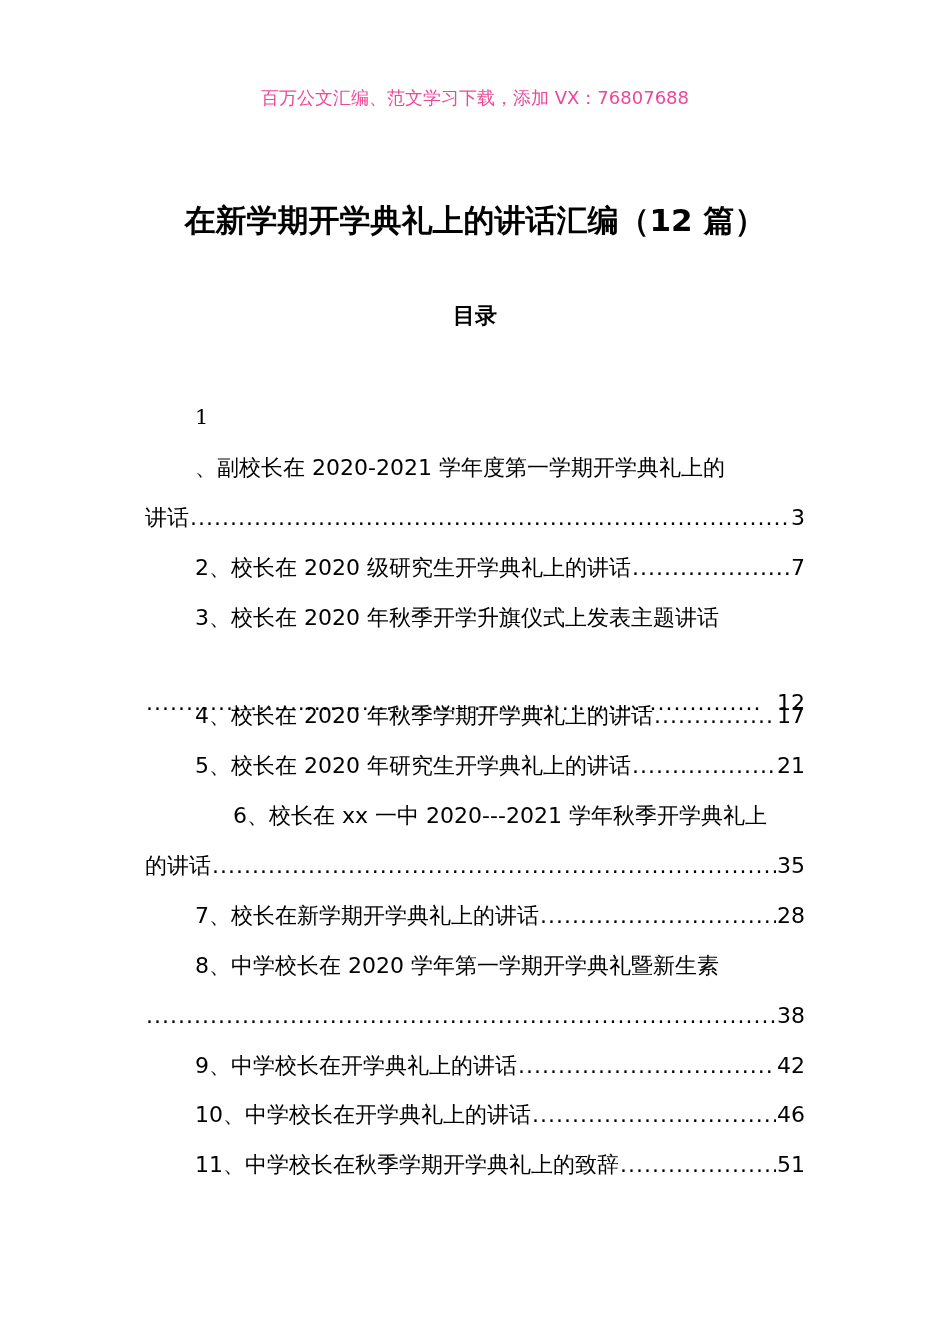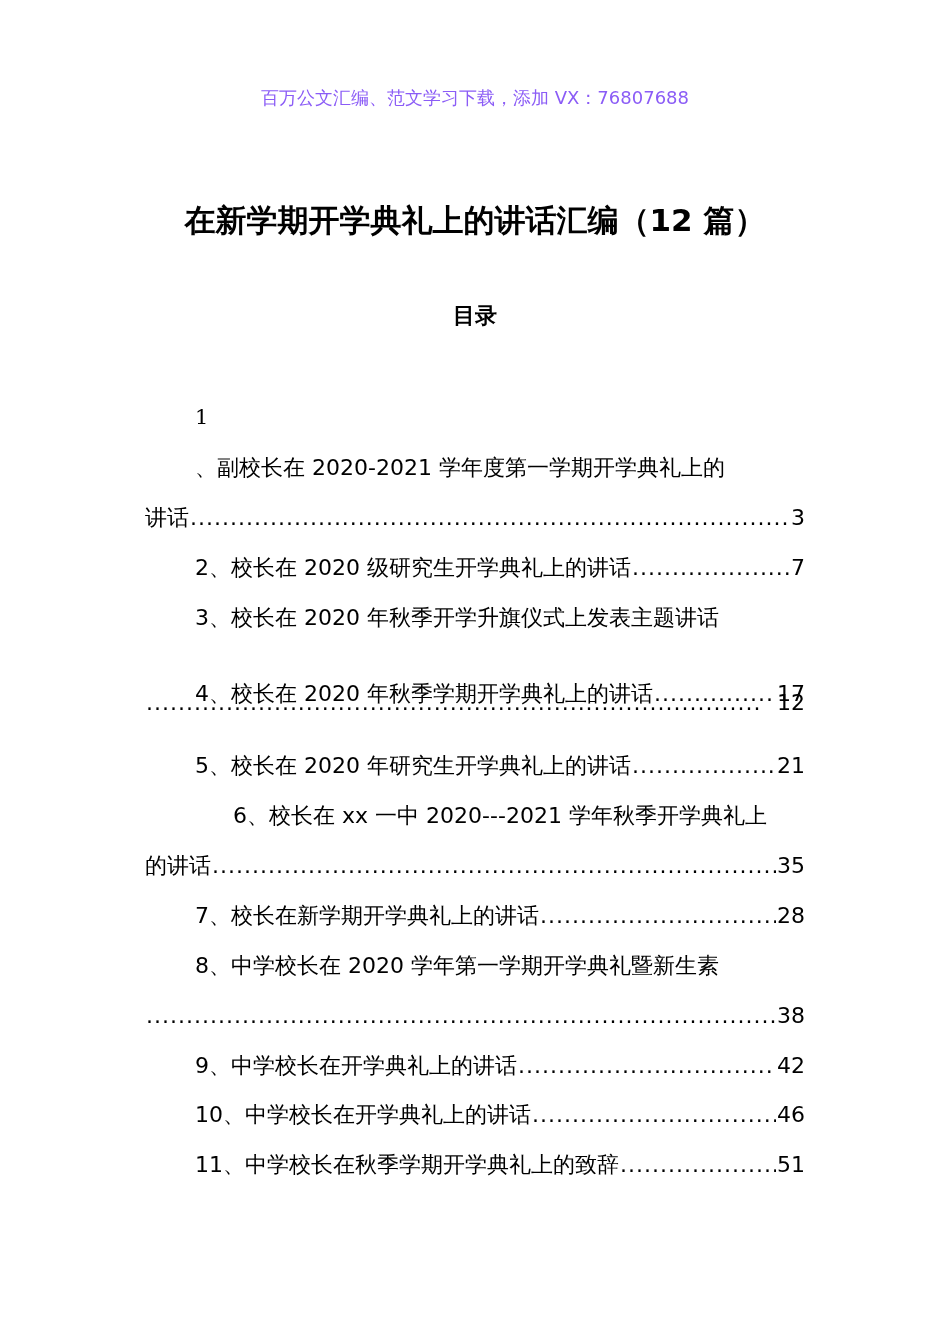--- a/index.html
+++ b/index.html
@@ -16,21 +16,21 @@
       color: #000000;
     }
     .header-banner {
       position: absolute;
       left: 0;
       top: 84px;
       width: 1000px;
       text-align: center;
       font-size: 18px;
       line-height: 28px;
-      color: #8b5cf6;
+      color: #ec4899;
       letter-spacing: 0px;
       white-space: nowrap;
     }
     .doc-title {
       position: absolute;
       left: 0;
       top: 194px;
       width: 950px;
       text-align: center;
       font-size: 31px;
@@ -118,21 +118,21 @@
     </div>
 
     <div class="toc-line indent" style="top:593px;">
       <span class="toc-text">3、校长在 2020 年秋季开学升旗仪式上发表主题讲话</span>
     </div>
     <div class="toc-line" style="top:678px;gap:16px;">
       <span class="toc-leader"></span>
       <span class="toc-page">12</span>
     </div>
 
-    <div class="toc-line indent" style="top:669px;align-items:flex-end;">
+    <div class="toc-line indent" style="top:691px;align-items:flex-end;">
       <span class="toc-text">4、校长在 2020 年秋季学期开学典礼上的讲话</span>
       <span class="toc-leader"></span>
       <span class="toc-page">17</span>
     </div>
 
     <div class="toc-line indent" style="top:741px;">
       <span class="toc-text">5、校长在 2020 年研究生开学典礼上的讲话</span>
       <span class="toc-leader"></span>
       <span class="toc-page">21</span>
     </div>

